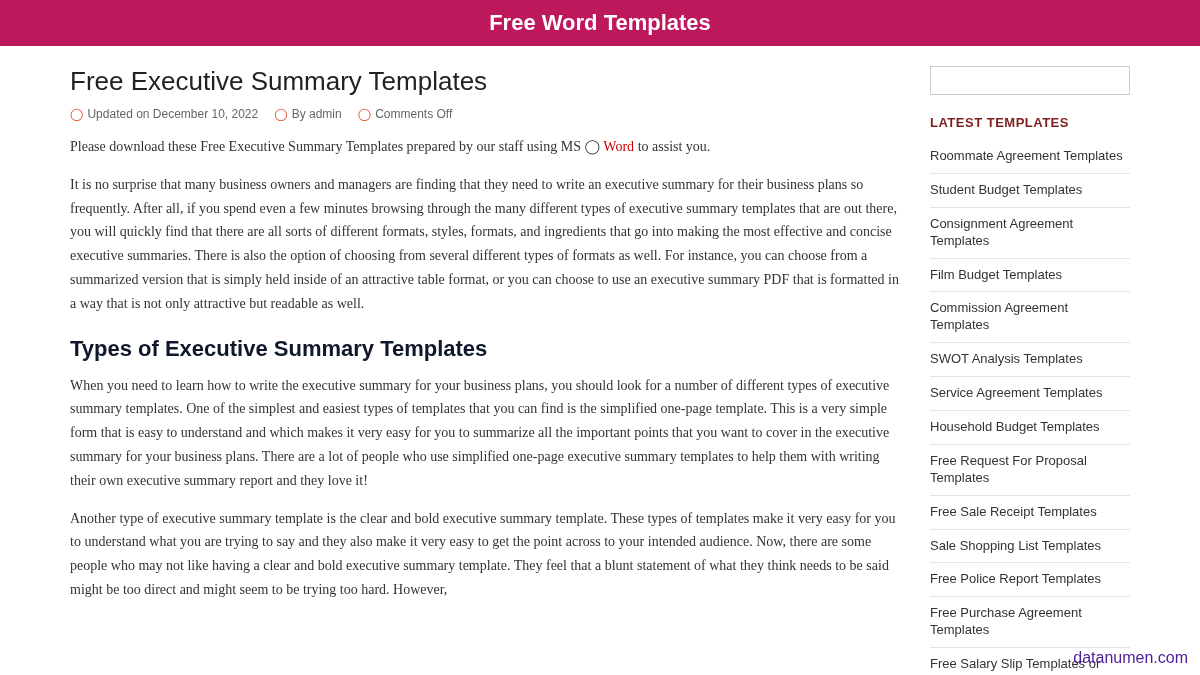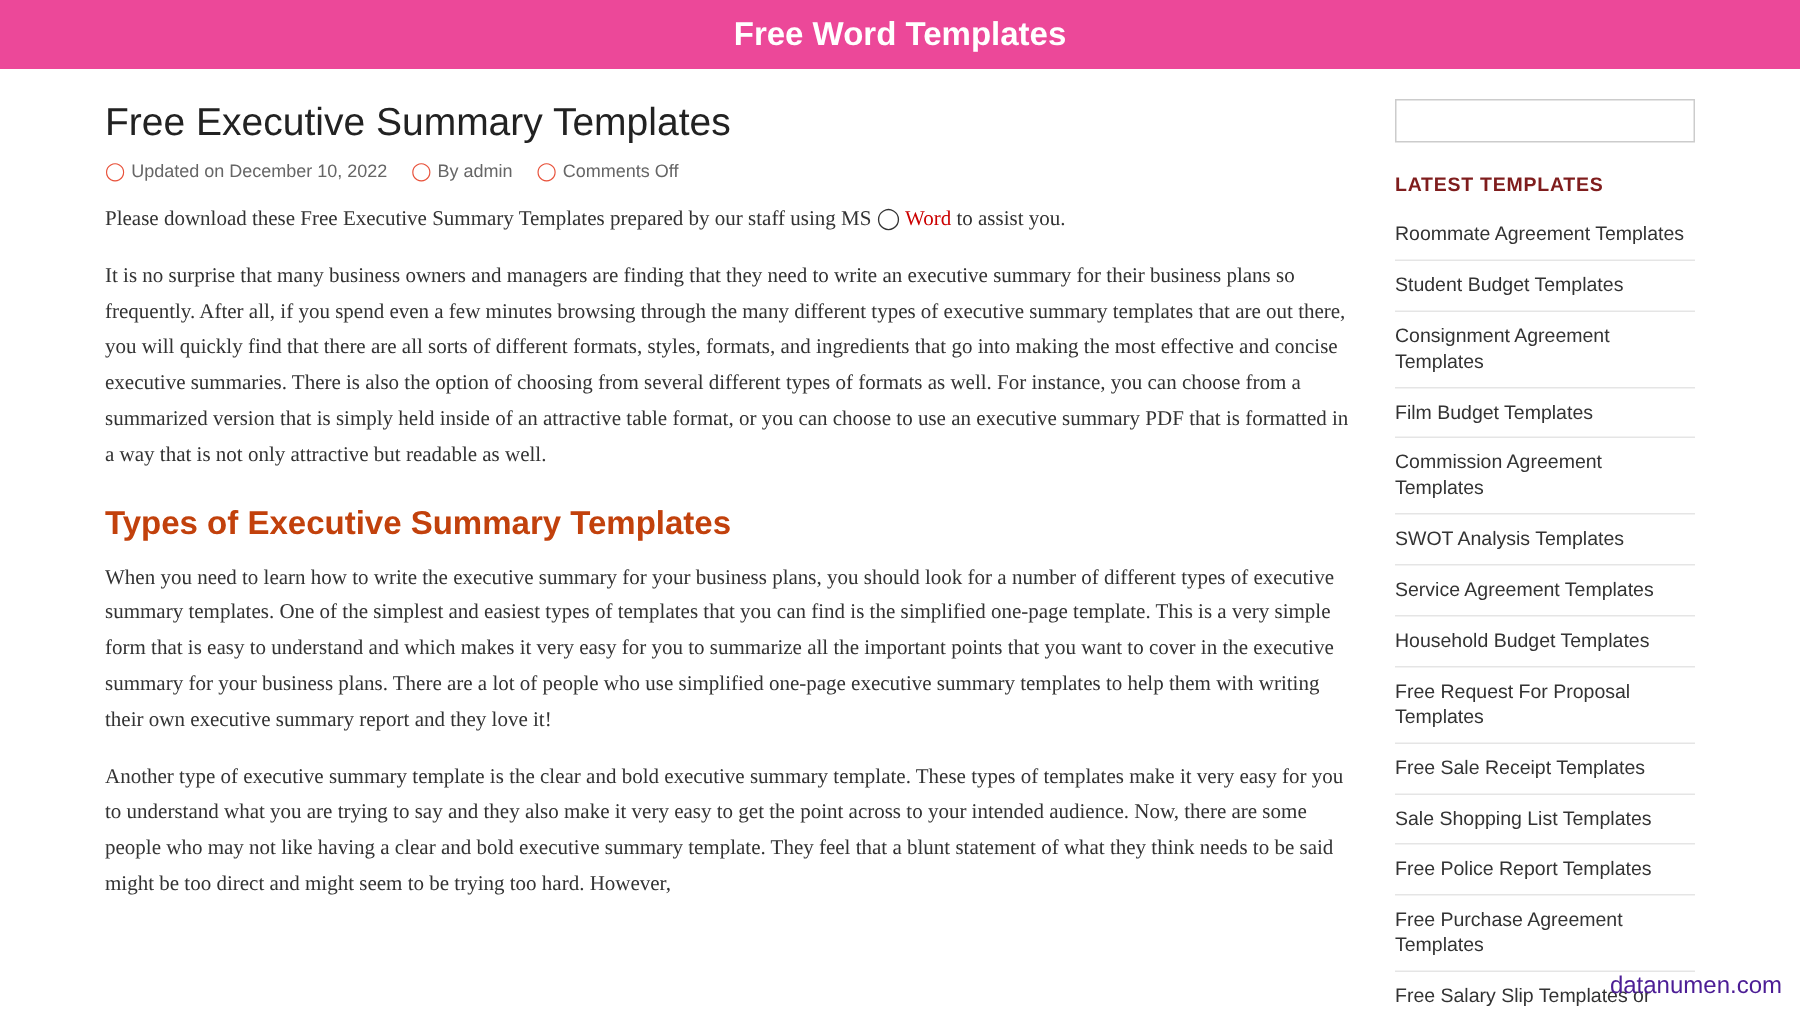--- a/index.html
+++ b/index.html
@@ -1,20 +1,20 @@
 <!DOCTYPE html>
 <html><head>
   <meta charset="utf-8">
   <style>
     * { margin: 0; padding: 0; box-sizing: border-box; }
     body { font-family: Georgia, 'Times New Roman', serif; font-size: 14px; color: #333; background: #fff; }
 
     
     #site-header {
-      background-color: #ec4899;
+      background-color: #be185d;
       padding: 10px 0;
       text-align: center;
     }
     #site-header h1 {
       color: #fff;
       font-size: 22px;
       font-weight: bold;
       font-family: Arial, sans-serif;
     }
 
@@ -70,21 +70,21 @@
     }
 
     .article-body a {
       color: #cc0000;
       text-decoration: none;
     }
 
     .section-heading {
       font-size: 22px;
       font-weight: bold;
-      color: #c2410c;
+      color: #0f172a;
       margin: 20px 0 12px 0;
       font-family: Arial, sans-serif;
     }
 
     
     #sidebar {
       width: 200px;
       flex-shrink: 0;
     }
 

